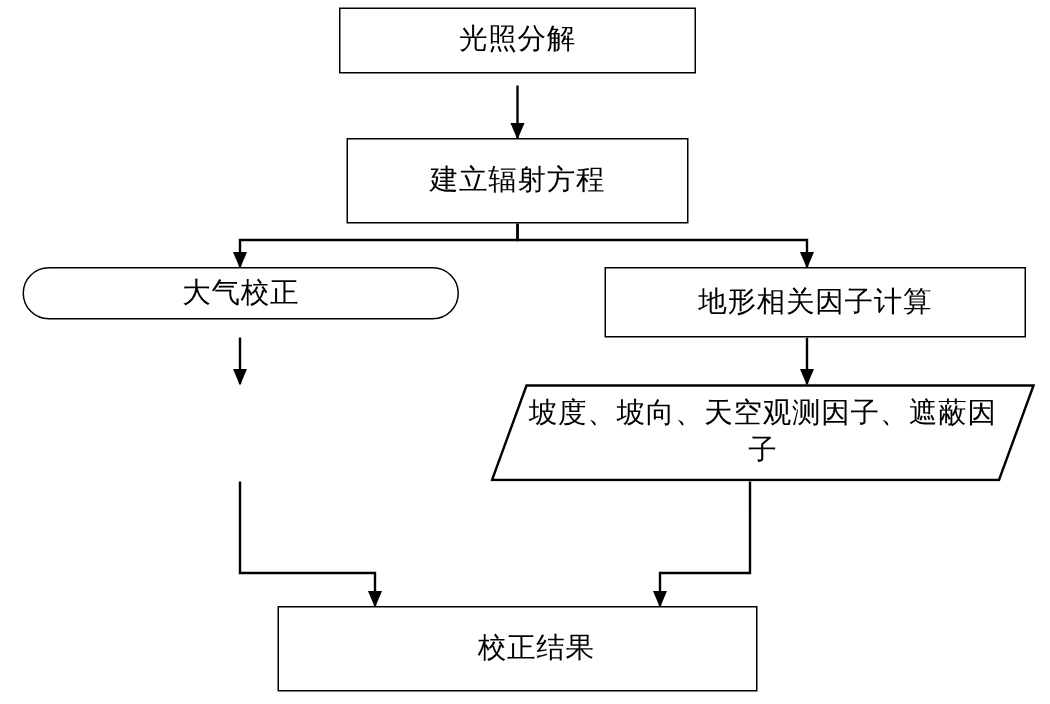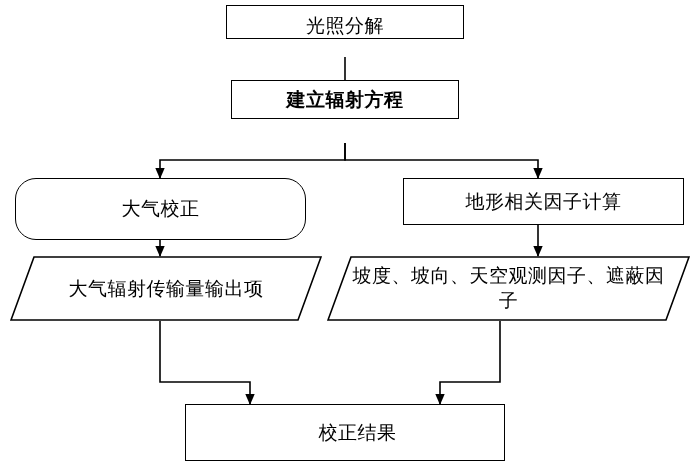--- a/index.html
+++ b/index.html
@@ -81,42 +81,36 @@
 
     <path d="M160,225 L160,256" stroke="#000000" stroke-width="1.6" fill="none" marker-end="url(#arrow)"></path>
 
     <path d="M538,225 L538,256" stroke="#000000" stroke-width="1.6" fill="none" marker-end="url(#arrow)"></path>
 
     <path d="M160,321 L160,382 L250,382 L250,404" stroke="#000000" stroke-width="1.6" fill="none" marker-end="url(#arrow)"></path>
 
     <path d="M500,321 L500,382 L440,382 L440,404" stroke="#000000" stroke-width="1.6" fill="none" marker-end="url(#arrow)"></path>
   </svg>
 
-  <div class="node" style="left:226px; top:5px; width:238px; height:34px;align-items:flex-end;">
+  <div class="node" style="left:226px; top:5px; width:238px; height:44px;">
     <span>光照分解</span>
   </div>
 
-  <div class="node" style="left:231px; top:80px; width:228px; height:39px;font-weight:bold;">
+  <div class="node" style="left:231px; top:92px; width:228px; height:57px;">
     <span>建立辐射方程</span>
   </div>
 
-  <div class="node" style="left:15px; top:178px; width:291px; height:62px;border-radius:21px;">
+  <div class="node" style="left:15px; top:178px; width:291px; height:35px;border-radius:21px;">
     <span>大气校正</span>
   </div>
 
   <div class="node" style="left:371px; top:178px; width:281px; height:47px;margin-left:32px;">
     <span>地形相关因子计算</span>
   </div>
 
-  <div class="para" style="left:10px; top:256px; width:312px; height:65px;">
-    <svg class="shape" viewBox="0 0 312 65" preserveAspectRatio="none">
-      <polygon points="24,1 311,1 288,64 1,64" fill="#ffffff" stroke="#000000" stroke-width="1.6"></polygon>
-    </svg>
-    <div class="label">大气辐射传输量输出项</div>
-  </div>
 
   <div class="para" style="left:327px; top:256px; width:363px; height:65px;font-family:Liberation Serif, serif;">
     <svg class="shape" viewBox="0 0 363 65" preserveAspectRatio="none">
       <polygon points="24,1 362,1 339,64 1,64" fill="#ffffff" stroke="#000000" stroke-width="1.6"></polygon>
     </svg>
     <div class="label">坡度、坡向、天空观测因子、遮蔽因子</div>
   </div>
 
   <div class="node" style="left:185px; top:404px; width:320px; height:57px;padding-left:25px;">
     <span>校正结果</span>

